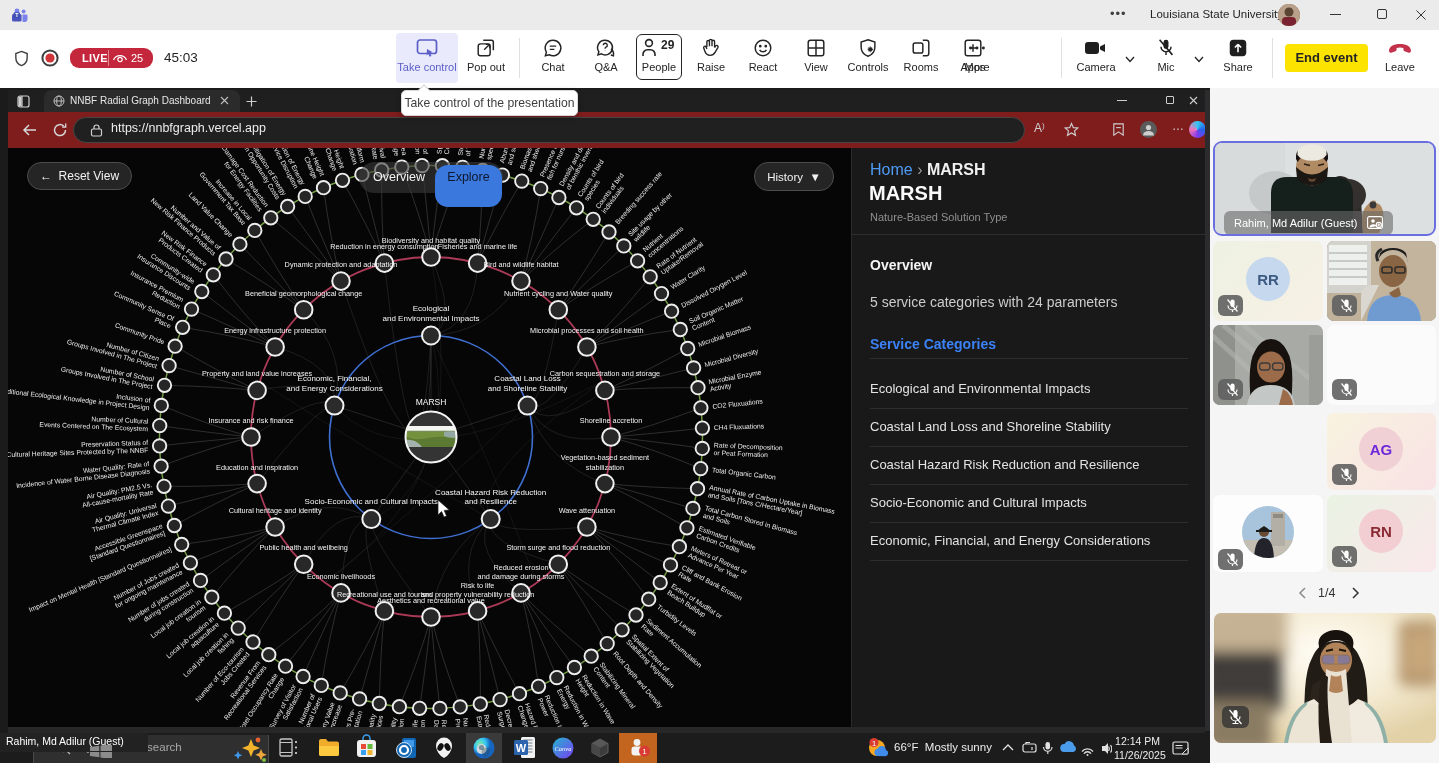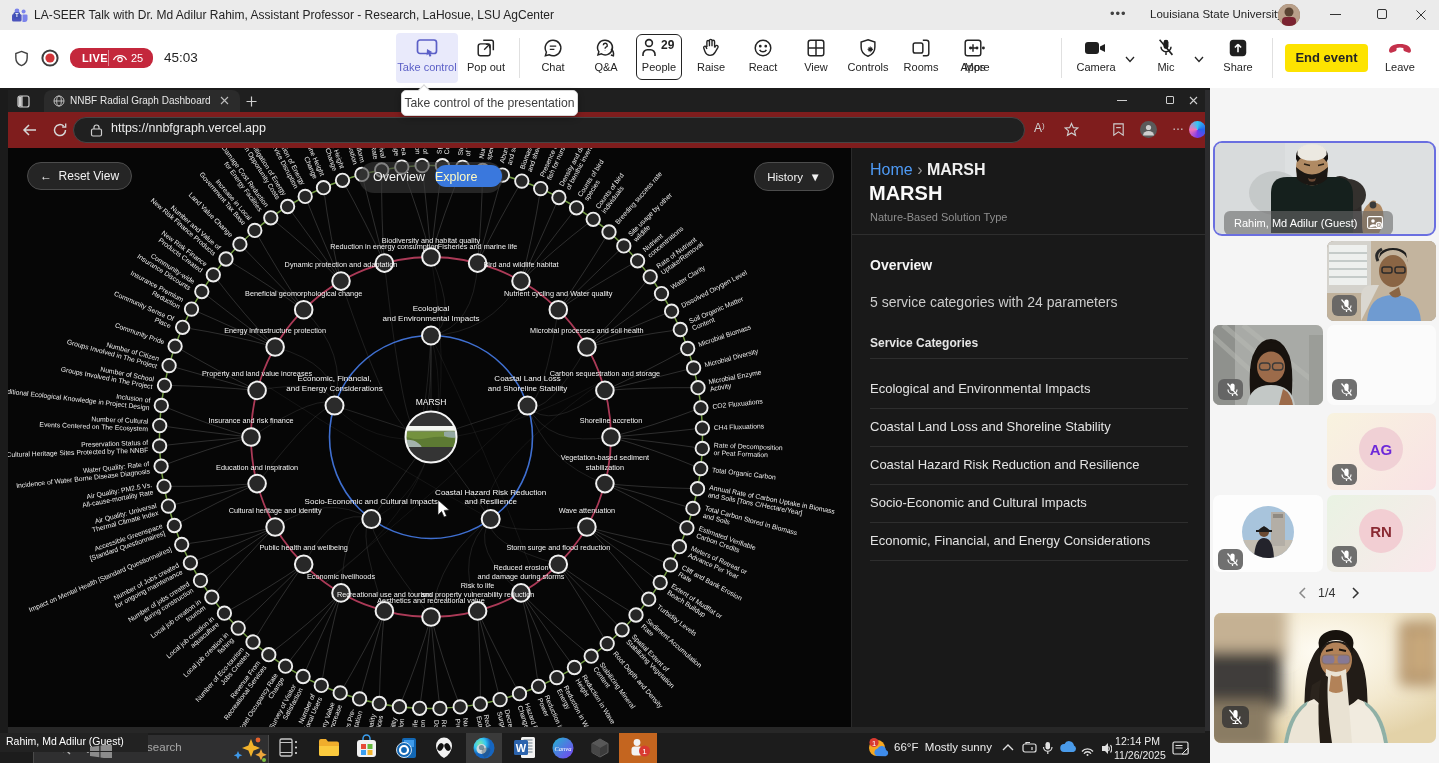--- a/index.html
+++ b/index.html
@@ -17,21 +17,20 @@
 </style></head><body>
 <div class="abs titlebar">
 <svg class="abs" style="left:11px;top:7px" width="17" height="17" viewBox="0 0 17 17">
       <circle cx="6" cy="4" r="2.4" fill="#7b83eb"></circle>
       <circle cx="12.6" cy="4.6" r="2" fill="#7b83eb"></circle>
       <rect x="1" y="7" width="9.6" height="7.6" rx="1.6" fill="#4b53bc"></rect>
       <path d="M11.5 7.6 h4 a1 1 0 0 1 1 1 v4 a2.4 2.4 0 0 1 -2.4 2.4 h-2.6 z" fill="#7b83eb"></path>
       <rect x="2.6" y="5.2" width="6.4" height="6.4" rx="1" fill="#4050b5"></rect>
       <text x="5.8" y="10.4" font-size="5.4" fill="#fff" text-anchor="middle" font-weight="bold">T</text>
     </svg>
-<div class="abs" style="left:34px;top:8px;font-size:12px;color:#242424">LA-SEER Talk with Dr. Md Adilur Rahim, Assistant Professor - Research, LaHosue, LSU AgCenter</div>
 <div class="abs" style="left:1110px;top:6px;font-size:13px;color:#424242;letter-spacing:1px">•••</div>
 <div class="abs" style="left:1150px;top:8px;font-size:11.5px;color:#242424">Louisiana State University</div>
 <div class="abs" style="left:1278px;top:4px;width:22px;height:22px;border-radius:50%;background:#8a6a52;overflow:hidden"><svg width="22" height="22">
         <rect width="22" height="22" fill="#b9a08a"></rect>
         <circle cx="11" cy="8" r="4.5" fill="#5a4433"></circle>
         <rect x="4" y="13" width="14" height="9" rx="4" fill="#7a2230"></rect>
       </svg></div>
 <div class="abs" style="left:1330px;top:14px;width:11px;height:1.2px;background:#333"></div>
 <div class="abs" style="left:1377px;top:9px;width:10px;height:10px;border:1.2px solid #333;border-radius:2px"></div>
 <svg class="abs" style="left:1416px;top:10px" width="10" height="10" viewBox="0 0 11 11">
@@ -638,30 +637,30 @@
               <rect x="396" y="299" width="54" height="17" fill="#343434"></rect>
             </g>
 <circle cx="423" cy="289" r="25.5" fill="none" stroke="#f5f5f5" stroke-width="2"></circle>
 <text x="423" y="257" font-family="Liberation Sans, sans-serif" font-size="8.5" fill="#fafafa" text-anchor="middle">MARSH</text>
 <path d="M430 352 l0 15 l3.6 -3.5 l2.4 5.6 l2.6 -1.1 l-2.4 -5.6 l5.1 -0.5 z" fill="#ffffff" stroke="#1a1a1a" stroke-width="0.7"></path>
 </svg>
         </div>
 <div class="abs" style="left:19px;top:14px;width:105px;height:28px;background:#252525;border:1px solid #4c4c4c;border-radius:14px;color:#f2f2f2;font-size:12px;text-align:center;line-height:27px">← &nbsp;Reset View</div>
 <div class="abs" style="left:351px;top:14px;width:144px;height:31px;background:rgba(58,58,58,.6);border-radius:16px"></div>
 <div class="abs" style="left:356px;top:16px;width:70px;height:27px;color:#f2f2f2;font-size:12.5px;text-align:center;line-height:26px">Overview</div>
-<div class="abs" style="left:427px;top:17px;width:67px;height:22px;background:#3a78dd;border-radius:13px;color:#fef9c3;font-size:12.5px;text-align:left;line-height:25px">Explore</div>
+<div class="abs" style="left:427px;top:17px;width:67px;height:42px;background:#3a78dd;border-radius:13px;color:#0f172a;font-size:12.5px;text-align:center;line-height:25px">Explore</div>
 <div class="abs" style="left:746px;top:14px;width:80px;height:29px;background:#252525;border:1px solid #4c4c4c;border-radius:14px;color:#f2f2f2;font-size:11.5px;text-align:center;line-height:28px">History &nbsp;▼</div>
 <div class="abs" style="left:843px;top:0;width:354px;height:585px;background:#191919;border-left:1px solid #2a2a2a">
 <div class="abs" style="left:18px;top:13px;font-size:16px"><span style="color:#4e9af5">Home</span><span style="color:#9a9a9a"> › </span><span style="color:#f0f0f0;font-weight:bold">MARSH</span></div>
 <div class="abs" style="left:17px;top:34px;font-size:20px;font-weight:bold;color:#fafafa">MARSH</div>
 <div class="abs" style="left:18px;top:63px;font-size:11px;color:#8f8f8f">Nature-Based Solution Type</div>
 <div class="abs" style="left:0px;top:86px;width:354px;height:1px;background:#2e2e2e"></div>
 <div class="abs" style="left:18px;top:109px;font-size:14px;font-weight:bold;color:#f5f5f5">Overview</div>
 <div class="abs" style="left:18px;top:146px;font-size:14px;color:#cccccc">5 service categories with 24 parameters</div>
-<div class="abs" style="left:18px;top:188px;font-size:12px;font-weight:bold;color:#e5e5e5">Service Categories</div>
+<div class="abs" style="left:18px;top:188px;font-size:14px;font-weight:bold;color:#3b82f6">Service Categories</div>
 <div class="abs" style="left:18px;top:210px;width:318px;height:1px;background:#2e2e2e"></div>
 <div class="abs" style="left:18px;top:233px;font-size:13px;color:#e3e3e3">Ecological and Environmental Impacts</div>
 <div class="abs" style="left:18px;top:260px;width:318px;height:1px;background:#2e2e2e"></div>
 <div class="abs" style="left:18px;top:271px;font-size:13px;color:#e3e3e3">Coastal Land Loss and Shoreline Stability</div>
 <div class="abs" style="left:18px;top:298px;width:318px;height:1px;background:#2e2e2e"></div>
 <div class="abs" style="left:18px;top:309px;font-size:13px;color:#e3e3e3">Coastal Hazard Risk Reduction and Resilience</div>
 <div class="abs" style="left:18px;top:336px;width:318px;height:1px;background:#2e2e2e"></div>
 <div class="abs" style="left:18px;top:347px;font-size:13px;color:#e3e3e3">Socio-Economic and Cultural Impacts</div>
 <div class="abs" style="left:18px;top:374px;width:318px;height:1px;background:#2e2e2e"></div>
 <div class="abs" style="left:18px;top:385px;font-size:13px;color:#e3e3e3">Economic, Financial, and Energy Considerations</div>
@@ -818,20 +817,30 @@
         <circle cx="158" cy="62" r="3.4" fill="#3a3a3a"></circle>
       </svg>
 <div class="abs" style="left:9px;top:68px;height:24px;background:rgba(105,105,105,.6);border-radius:6px;font-size:11px;color:#fff;line-height:24px;padding:0 10px;white-space:nowrap">Rahim, Md Adilur (Guest) &nbsp; <svg width="16" height="13" viewBox="0 0 16 13" style="vertical-align:-2px">
           <rect x="0.6" y="0.6" width="14.8" height="11.8" rx="1.6" fill="none" stroke="#fff" stroke-width="1.1"></rect>
           <circle cx="6" cy="5" r="1.8" fill="#fff"></circle>
           <path d="M2.5 11.5 a4 3.5 0 0 1 7.5 -1.5" fill="#fff"></path>
           <circle cx="11.8" cy="9" r="2.6" fill="none" stroke="#fff" stroke-width="1.1"></circle>
           <path d="M11.8 7.4 v3.2 M10.2 9 h3.2" stroke="#fff" stroke-width="1"></path>
         </svg></div>
 </div>
+<div class="tile" style="left:3px;top:153px;width:110px;height:80px;background:linear-gradient(135deg,#eef2e2,#f7f0e5)">
+      <div class="inits" style="left:33px;top:16px;width:44px;height:44px;background:#c5d8ee;color:#3c5a82;font-size:15px">RR</div>
+      <div class="micoff" style="left:5px;top:54px"><svg width="25" height="21" viewBox="-2 0 21 21">
+          <g stroke="#ffffff" stroke-width="1.2" fill="none">
+            <rect x="8.4" y="4.5" width="4.2" height="7.5" rx="2.1" fill="#ffffff" stroke="none"></rect>
+            <path d="M6 10.5 a4.5 4.5 0 0 0 9 0 M10.5 15 l0 2"></path>
+            <line x1="5.5" y1="4.5" x2="15.5" y2="16.5"></line>
+          </g>
+        </svg></div>
+    </div>
 <div class="tile" style="left:117px;top:153px;width:109px;height:80px;background:#8c8c8a">
 <svg width="109" height="80" viewBox="0 0 109 80" preserveAspectRatio="none">
         <rect width="109" height="80" fill="#c0b19b"></rect>
         <rect x="0" y="0" width="44" height="52" fill="#d4d2cc"></rect>
         <rect x="2" y="4" width="38" height="40" fill="#eef0ee"></rect>
         <path d="M2 12 h38 M2 20 h38 M2 28 h38 M2 36 h38" stroke="#c5cbc9" stroke-width="2"></path>
         <rect x="44" y="0" width="65" height="80" fill="#c3b49e"></rect>
         <path d="M34 80 V56 q0 -12 12 -12 h6 z" fill="#dad7d0"></path>
         <ellipse cx="66" cy="30" rx="14" ry="16" fill="#8a6544"></ellipse>
         <path d="M51 22 a15 13 0 0 1 30 0 l-2 -10 a15 10 0 0 0 -26 0 z" fill="#1d1d1d"></path>

